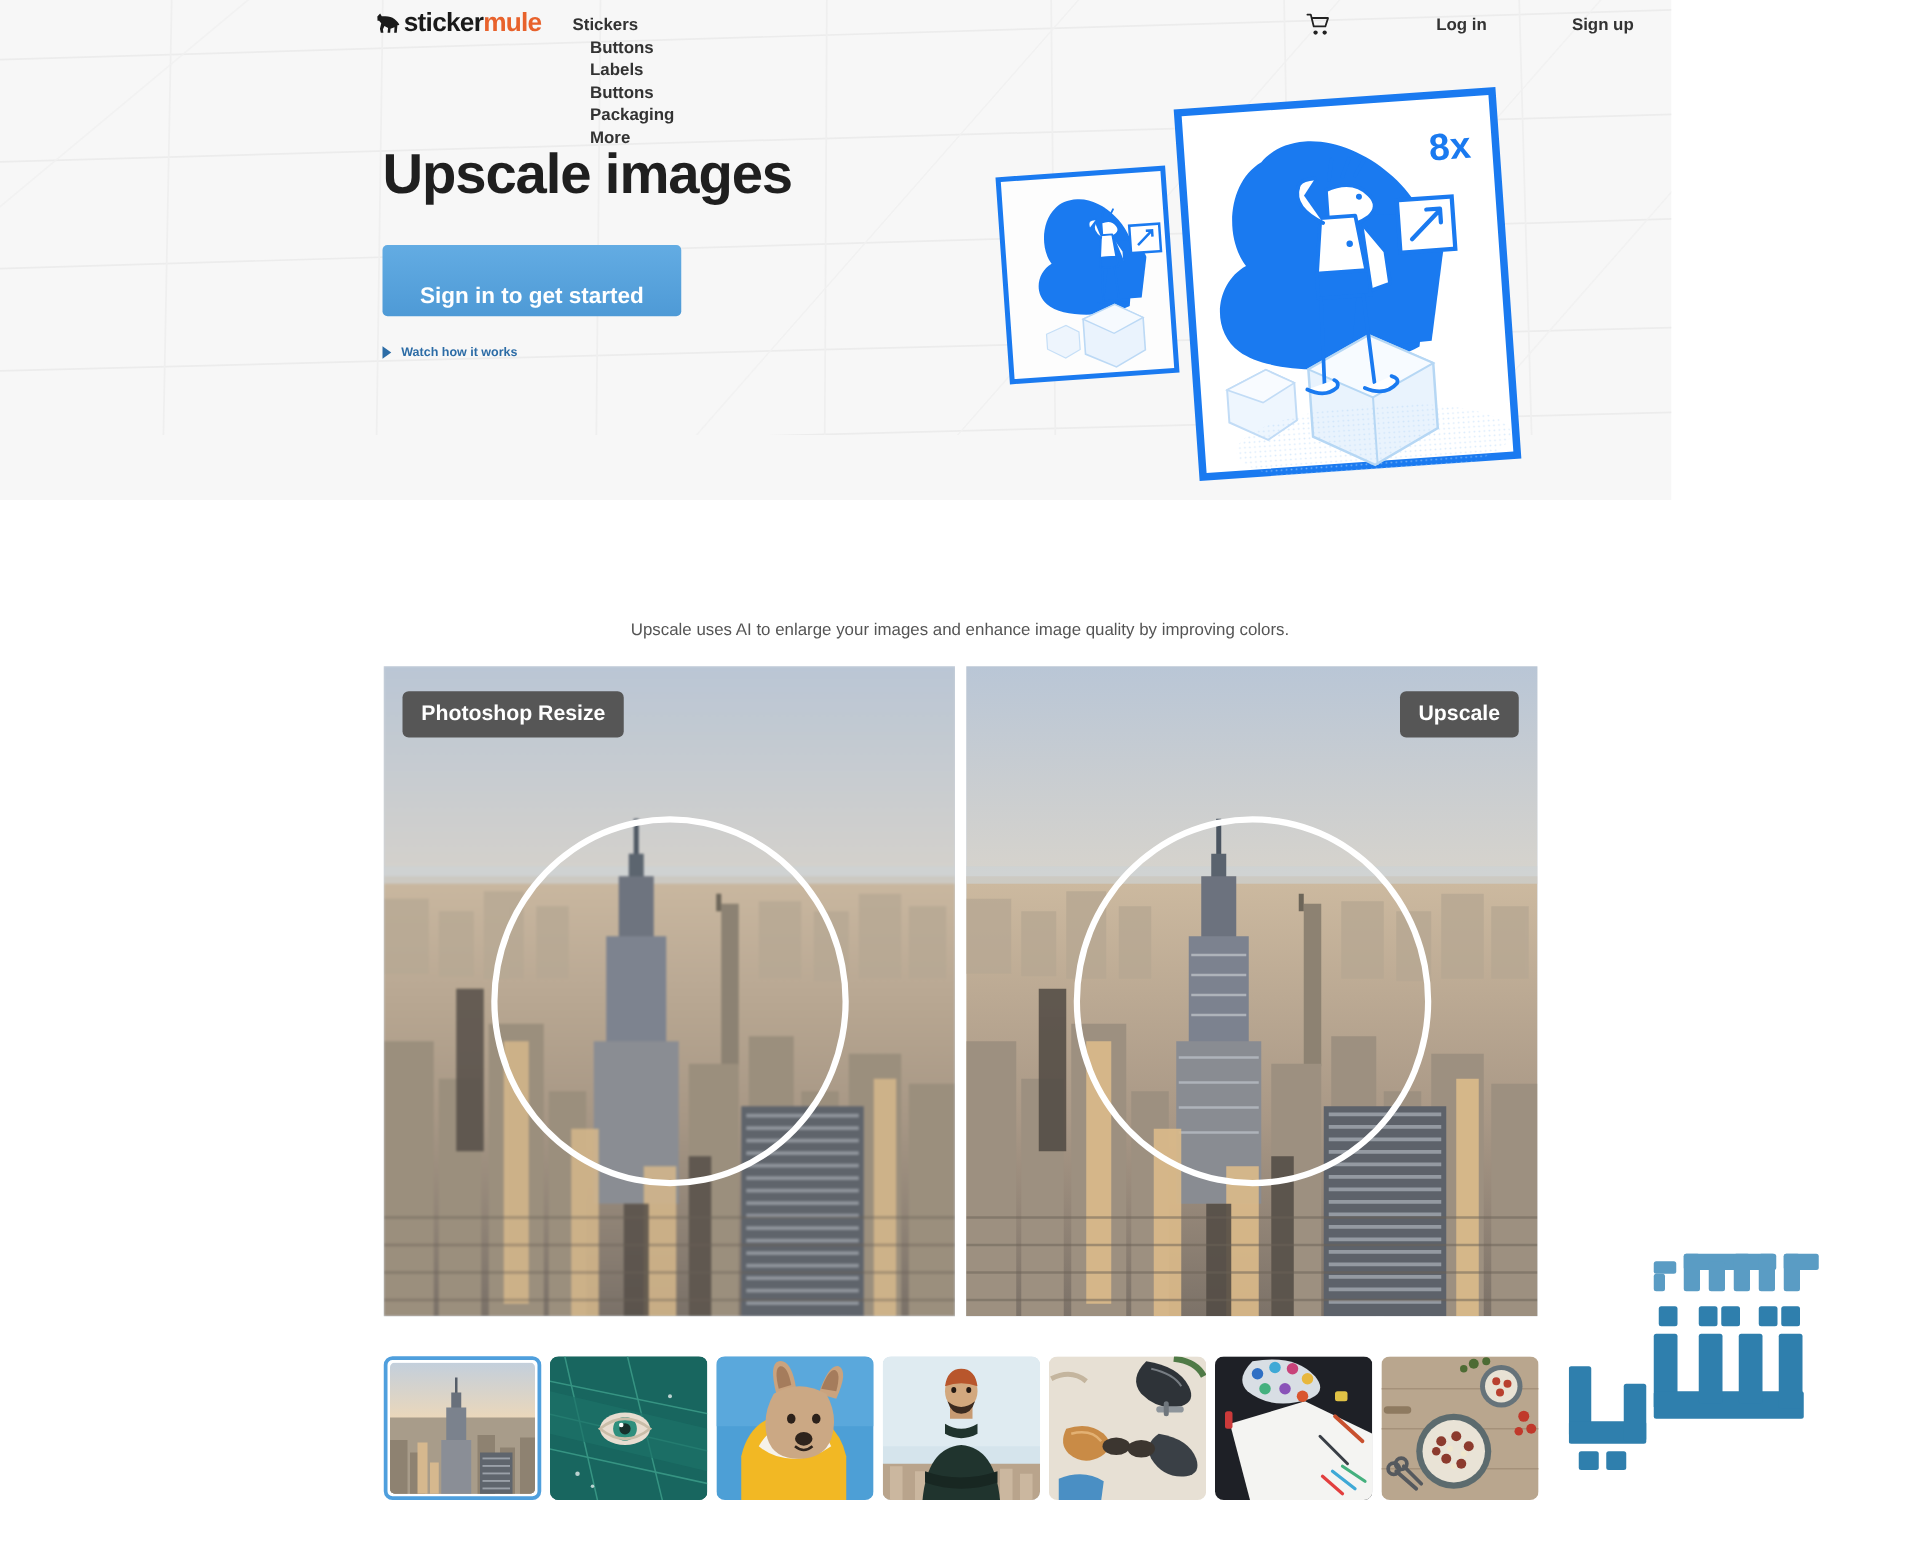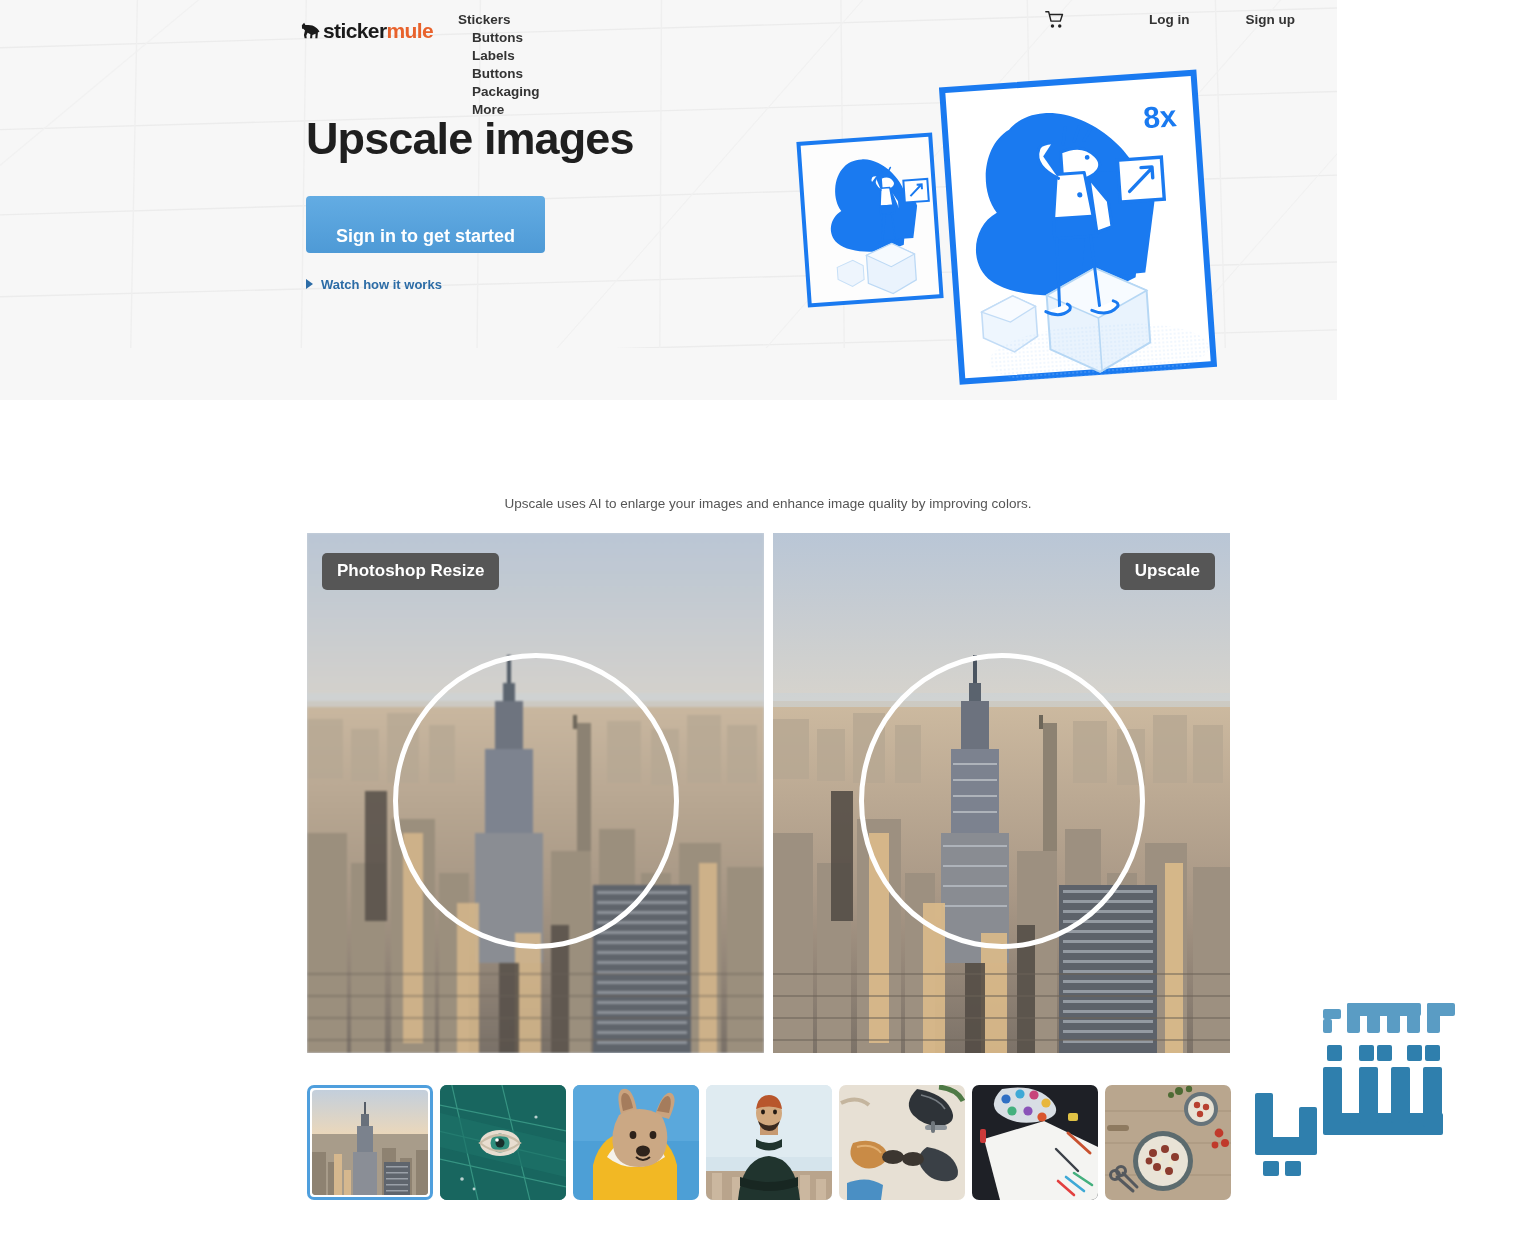--- a/index.html
+++ b/index.html
@@ -18,21 +18,21 @@
     top: 0; left: 0;
     width: 1536px;
     height: 41px;
     display: flex;
     align-items: center;
     z-index: 40;
   }
   .logo {
     position: absolute;
     left: 301px;
-    top: 20px;
+    top: 8px;
     display: flex;
     align-items: center;
     gap: 3px;
     text-decoration: none;
   }
   .logo-mark { width: 19px; height: 17px; display: block; }
   .logo-text {
     font-size: 21px;
     font-weight: bold;
     letter-spacing: -0.6px;
@@ -71,21 +71,21 @@
   .nav-right a {
     font-size: 13.5px;
     font-weight: bold;
     color: #333333;
     text-decoration: none;
     line-height: 19px;
     white-space: nowrap;
     padding-left: 40px;
   }
   .nav-right .login { margin-left: 44px; }
-  .nav-right .signup { margin-left: 16px; text-align: center; }
+  .nav-right .signup { margin-left: 28px; text-align: center; }
 
   
   .hero {
     position: absolute;
     top: 0; left: 0;
     width: 1337px;
     height: 400px;
     background: #f7f7f7;
     overflow: hidden;
   }
@@ -134,21 +134,21 @@
     margin-top: 24px;
     text-decoration: none;
   }
   .hero-watch .play-tri {
     width: 0; height: 0;
     border-left: 7px solid #2c6ca6;
     border-top: 5px solid transparent;
     border-bottom: 5px solid transparent;
   }
   .hero-watch span {
-    font-size: 13px;
+    font-size: 10px;
     font-weight: bold;
     color: #2c6ca6;
   }
 
   .hero-art {
     position: absolute;
     left: 790px;
     top: 55px;
     width: 440px;
     height: 350px;

